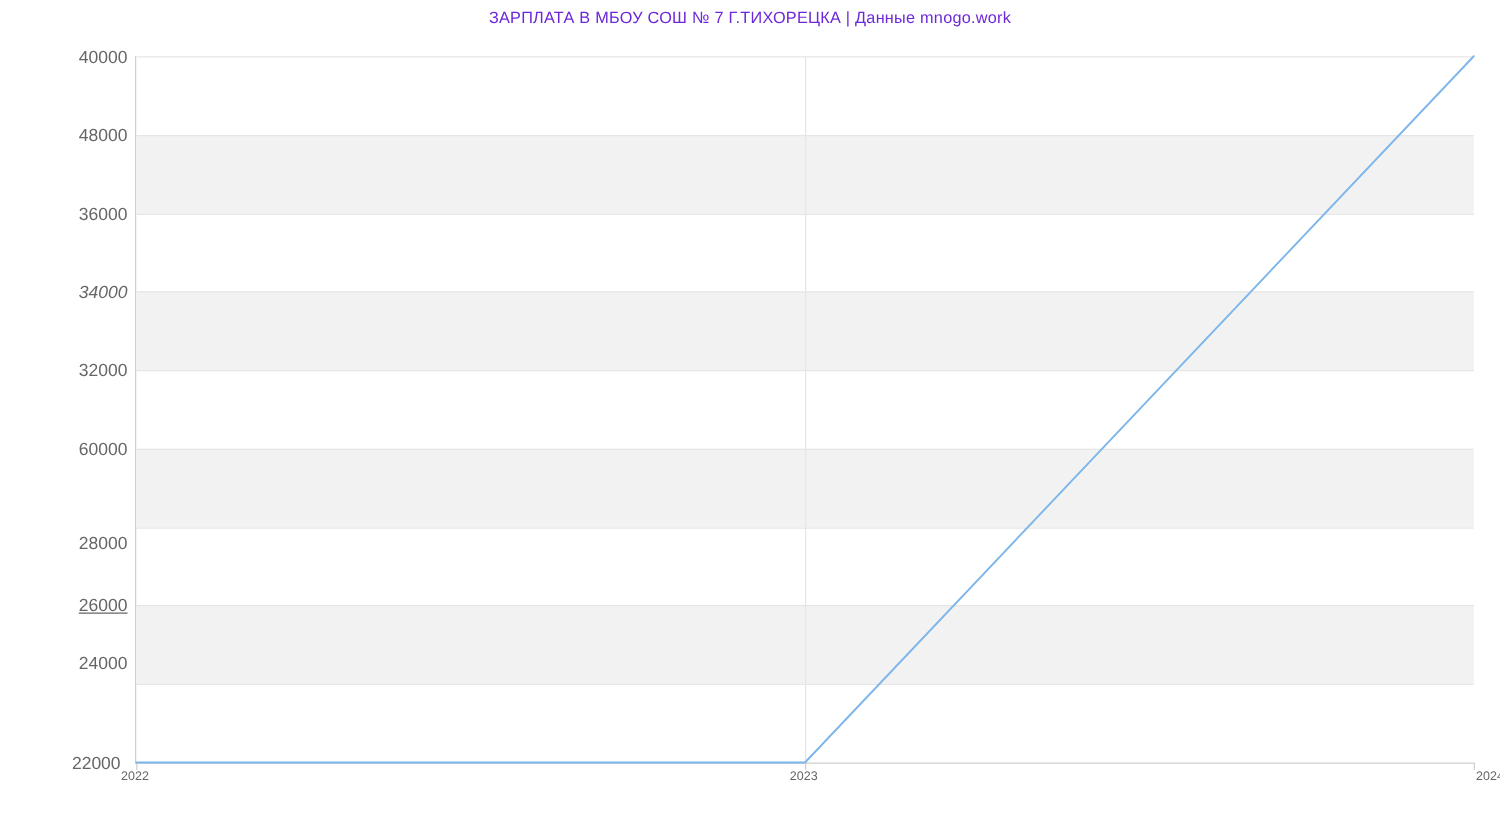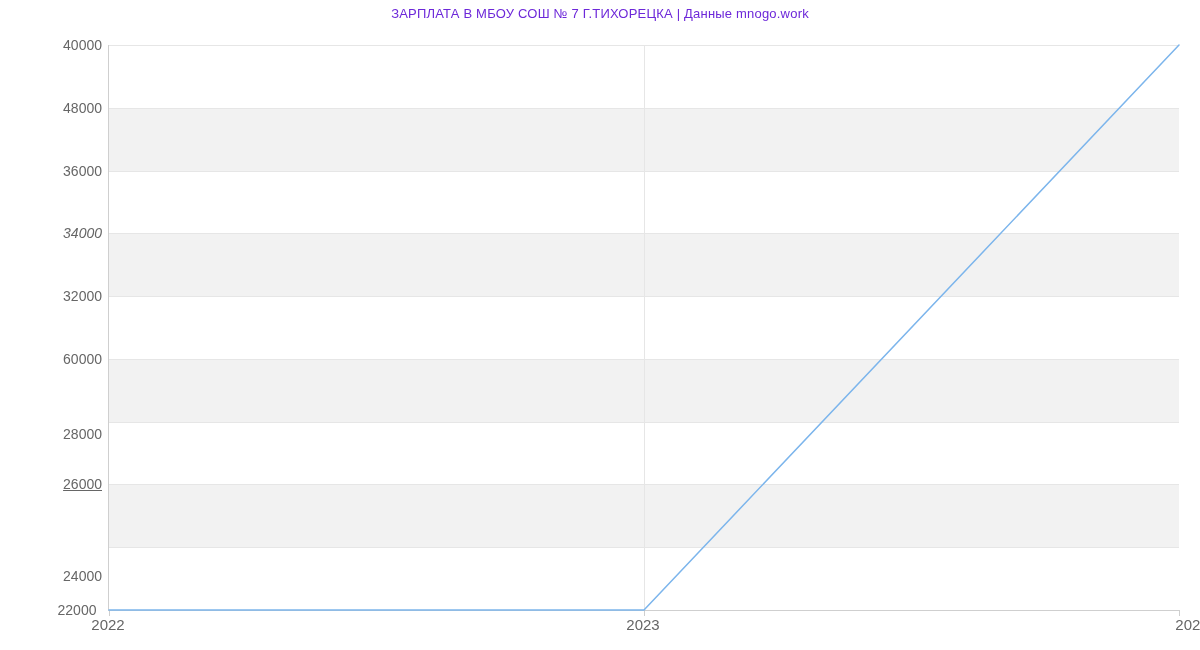--- a/index.html
+++ b/index.html
@@ -41,21 +41,21 @@
     right: 1098px;
     width: 50px;
     text-align: right;
     font-size: 14px;
     color: #666666;
     transform: translateY(-50%);
   }
   .x-tick-label {
     position: absolute;
     top: 616px;
-    font-size: 15px;
+    font-size: 10px;
     color: #666666;
     transform: translateX(-50%);
   }
   .grid-band {
     position: absolute;
     left: 0;
     width: 100%;
     background: #f2f2f2;
   }
   .grid-line {
@@ -95,21 +95,21 @@
     stroke-linecap: round;
   }
 </style>
 </head>
 <body>
 
 <div class="chart-wrap">
   <div class="title">ЗАРПЛАТА В МБОУ СОШ № 7 Г.ТИХОРЕЦКА | Данные mnogo.work</div>
 
   <div class="y-tick-label" style="top:610px;text-align:center;">22000</div>
-  <div class="y-tick-label" style="top:576px;">24000</div>
+  <div class="y-tick-label" style="top:530px;">24000</div>
   <div class="y-tick-label" style="top:484.44px;text-decoration:underline;">26000</div>
   <div class="y-tick-label" style="top:434px;">28000</div>
   <div class="y-tick-label" style="top:358.89px;">60000</div>
   <div class="y-tick-label" style="top:296.11px;">32000</div>
   <div class="y-tick-label" style="top:233.33px;font-style:italic;">34000</div>
   <div class="y-tick-label" style="top:170.56px;">36000</div>
   <div class="y-tick-label" style="top:107.78px;">48000</div>
   <div class="y-tick-label" style="top:45px;">40000</div>
 
   <div class="x-tick-label" style="left:108px;">2022</div>

